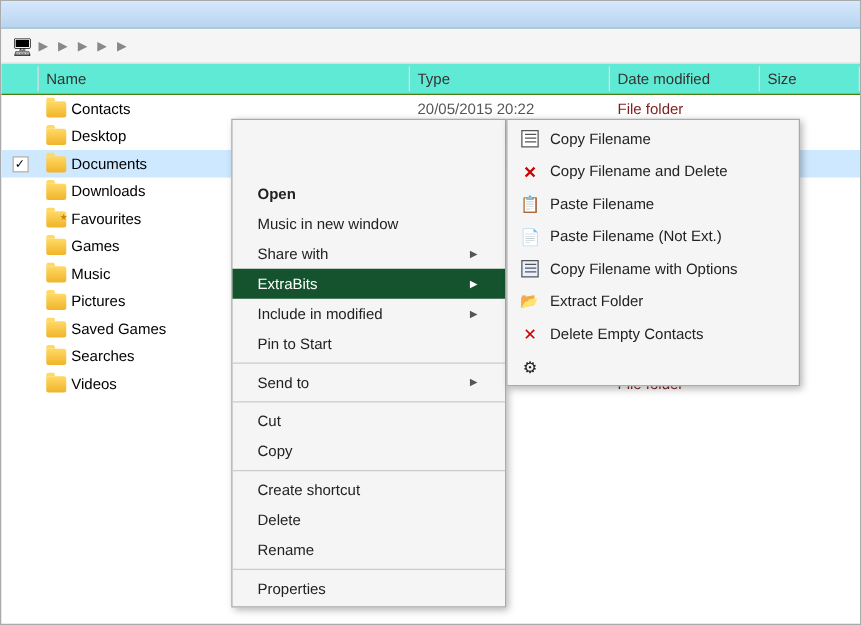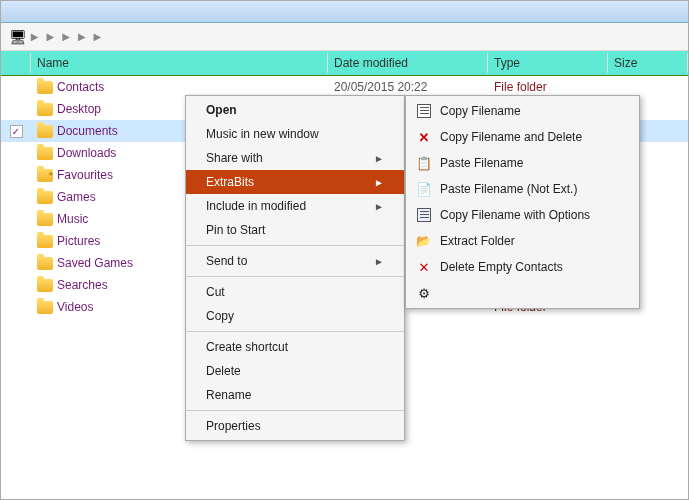--- a/index.html
+++ b/index.html
@@ -89,21 +89,21 @@
       cursor: default;
     }
 
     .table-row.selected {
       background: #cde8ff;
     }
 
     .table-cell {
       padding: 2px 6px;
       font-size: 12px;
-      color: #701a75;
+      color: #000000;
       white-space: nowrap;
       overflow: hidden;
       text-overflow: ellipsis;
     }
 
     .table-cell.date {
       color: #555;
     }
 
     .table-cell.type {
@@ -207,26 +207,27 @@
       cursor: pointer;
       font-size: 12px;
       color: #222;
       display: flex;
       align-items: center;
       justify-content: space-between;
       position: relative;
     }
 
     .menu-item:hover, .menu-item.active {
-      background: #c2410c;
+      background: #14532d;
       color: #fff;
     }
 
     .menu-item.bold {
       font-weight: bold;
+      margin-top: 45px;
     }
 
     .menu-separator {
       height: 1px;
       background: #ccc;
       margin: 3px 0;
     }
 
     .menu-arrow {
       font-size: 10px;
@@ -289,22 +290,22 @@
     <span class="breadcrumb-item"></span>
     <span class="breadcrumb-sep">▶</span>
   </div>
 
   <div class="content-area">
     <div class="file-list">
 
       <div class="table-header">
         <div class="table-header-cell"></div>
         <div class="table-header-cell">Name</div>
+        <div class="table-header-cell">Type</div>
         <div class="table-header-cell">Date modified</div>
-        <div class="table-header-cell">Type</div>
         <div class="table-header-cell">Size</div>
       </div>
 
       <div id="table-rows">
           <div class="table-row">
     <div class="table-cell checkbox-cell">
       
     </div>
     <div class="table-cell name-cell">
       <span class="folder-icon"></span>

